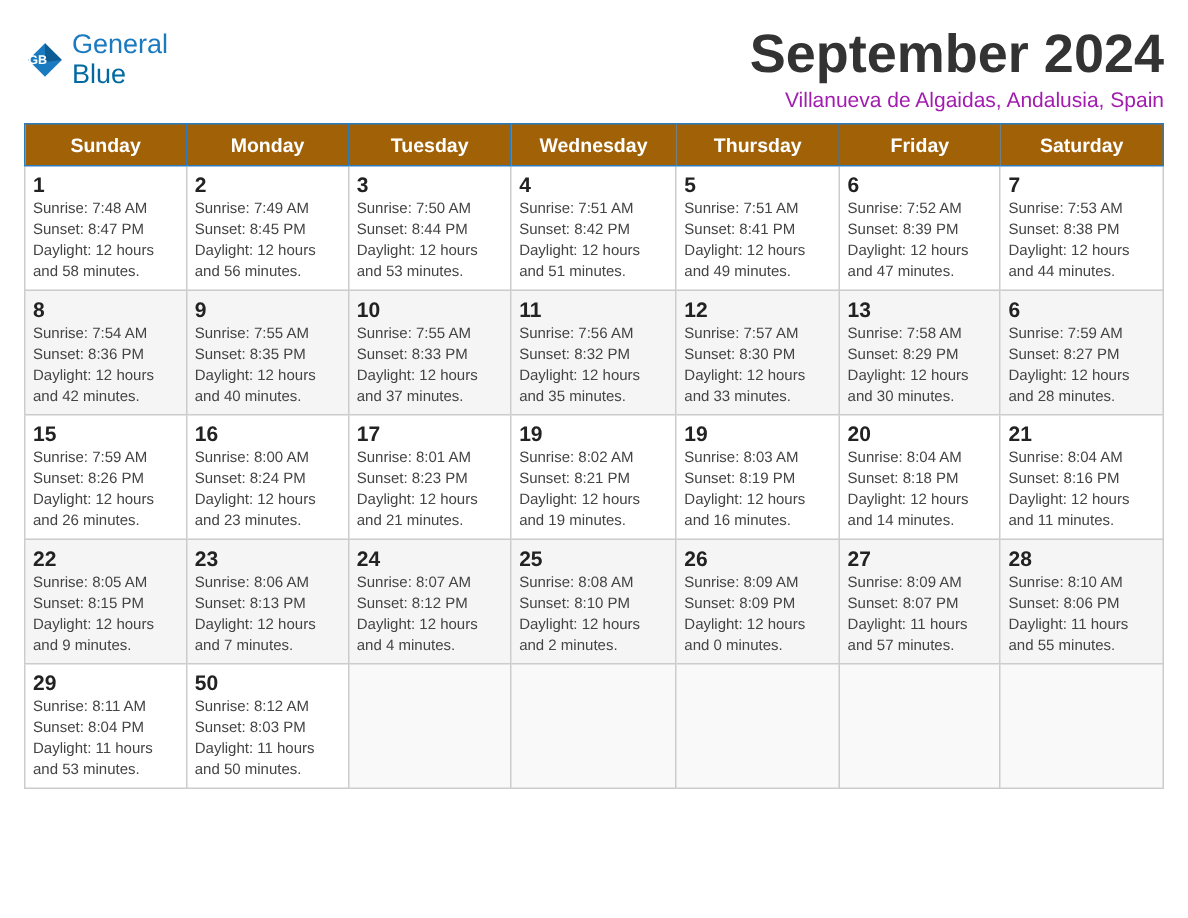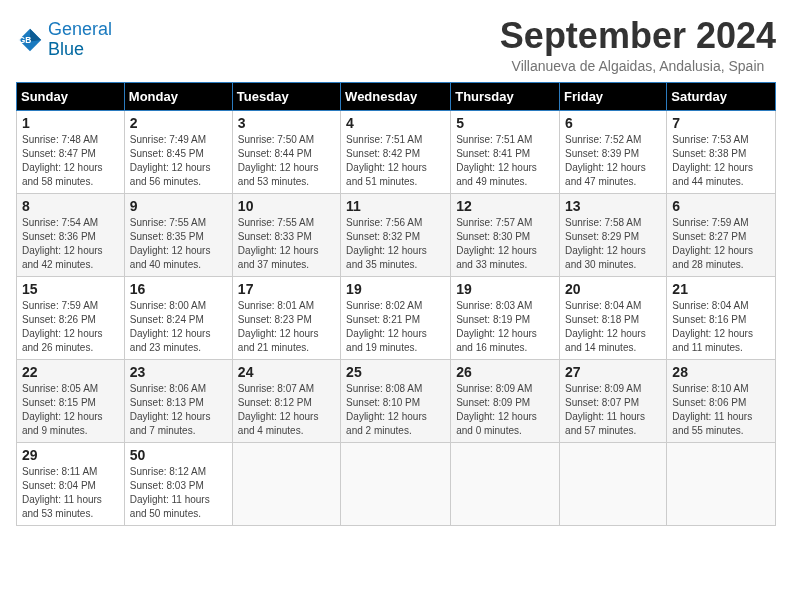--- a/index.html
+++ b/index.html
@@ -29,43 +29,43 @@
       line-height: 1.1;
     }
     .logo-text span {
       color: #1a7abf;
     }
     .logo-icon {
       width: 28px;
       height: 28px;
     }
     .title-block {
-      text-align: center;
+      text-align: right;
     }
     .month-title {
       font-size: 36px;
       font-weight: bold;
       color: #333;
       line-height: 1.1;
     }
     .subtitle {
       font-size: 14px;
-      color: #737373;
+      color: #a21caf;
       margin-top: 2px;
     }
     table {
       width: 100%;
       border-collapse: collapse;
       font-size: 11px;
     }
     thead tr th {
-      background-color: #000000;
+      background-color: #a16207;
       color: #fff;
       padding: 6px 4px;
-      text-align: left;
+      text-align: center;
       font-size: 13px;
       font-weight: bold;
       border: 1px solid #2b7bbf;
     }
     tbody tr td {
       border: 1px solid #ccc;
       vertical-align: top;
       padding: 4px 5px;
       width: 113px;
       min-height: 80px;

